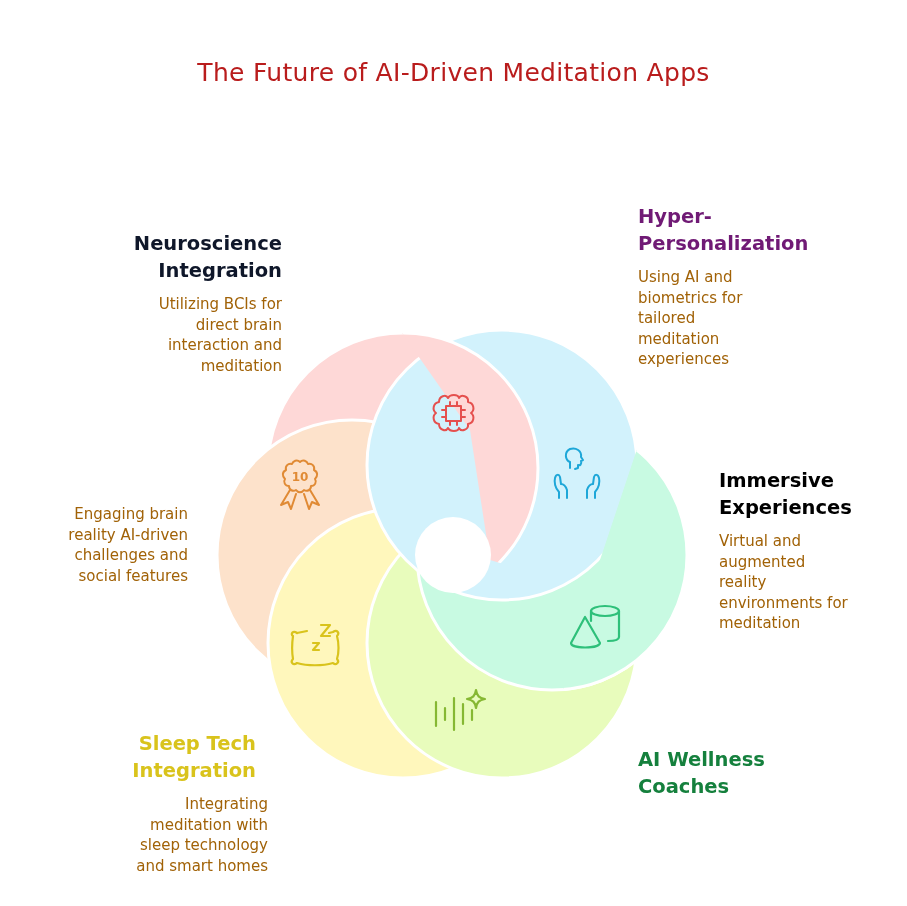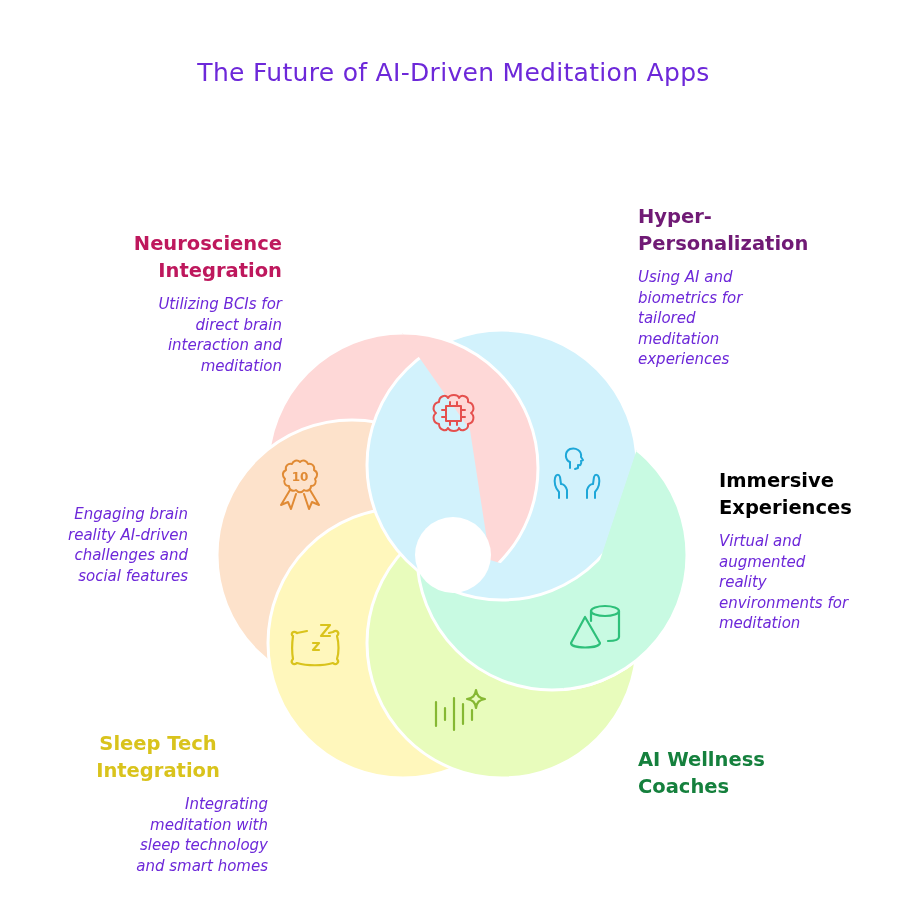--- a/index.html
+++ b/index.html
@@ -1,21 +1,21 @@
 <!DOCTYPE html>
 <html><head>
 <meta charset="utf-8">
 <style>
   html, body { margin: 0; padding: 0; background: #ffffff; }
   body { width: 907px; height: 906px; position: relative; overflow: hidden; font-family: "DejaVu Sans", sans-serif; }
-  .title { position: absolute; left: 0; top: 58px; width: 907px; text-align: center; font-size: 25px; color: #6d28d9; letter-spacing: 0.3px; }
+  .title { position: absolute; left: 0; top: 58px; width: 907px; text-align: center; font-size: 25px; color: #b91c1c; letter-spacing: 0.3px; }
   .diagram { position: absolute; left: 0; top: 0; }
   .block { position: absolute; }
   .block h3 { margin: 0; font-size: 19.5px; font-weight: bold; line-height: 27px; }
-  .block p { margin: 10px 0 0 0; font-size: 15px; line-height: 20.5px; color: #6d28d9; font-style: italic; }
+  .block p { margin: 10px 0 0 0; font-size: 15px; line-height: 20.5px; color: #a16207; }
   .right { text-align: right; }
   .left { text-align: left; }
 </style>
 </head>
 <body>
 
 <div class="title">The Future of AI-Driven Meditation Apps</div>
 
 <svg class="diagram" width="907" height="906" viewBox="0 0 907 906">
   <defs>
@@ -86,21 +86,21 @@
     <path d="M 17 14 L 3 40 C 3 46, 31 46, 32 40 Z"></path>
   </g>
 
   <g transform="translate(432,690)" fill="none" stroke="#86b833" stroke-width="2.2" stroke-linecap="round" stroke-linejoin="round">
     <path d="M 4 12 V 36 M 13 18 V 30 M 22 8 V 40 M 31 14 V 34 M 40 20 V 30"></path>
     <path d="M 44 0 C 45 6, 47 8, 53 9 C 47 10, 45 12, 44 18 C 43 12, 41 10, 35 9 C 41 8, 43 6, 44 0 Z"></path>
   </g>
 </svg>
 
 <div class="block right" style="left:60px; top:230px; width:222px;">
-  <h3 style="color:#be185d;">
+  <h3 style="color:#0f172a;">
     <span>Neuroscience</span><br>
     <span>Integration</span>
   </h3>
   <p>
     <span>Utilizing BCIs for</span><br>
     <span>direct brain</span><br>
     <span>interaction and</span><br>
     <span>meditation</span>
   </p>
 </div>
@@ -134,21 +134,21 @@
 </div>
 
 <div class="block left" style="left:638px; top:730px; width:220px;">
   <h3 style="color:#15803d;margin-top:16px;">
     <span>AI Wellness</span><br>
     <span>Coaches</span>
   </h3>
 </div>
 
 <div class="block right" style="left:60px; top:730px; width:208px;">
-  <h3 style="color:#d9c31c; text-align:center; padding-right:12px;">
+  <h3 style="color:#d9c31c; text-align:right; padding-right:12px;">
     <span>Sleep Tech</span><br>
     <span>Integration</span>
   </h3>
   <p>
     <span>Integrating</span><br>
     <span>meditation with</span><br>
     <span>sleep technology</span><br>
     <span>and smart homes</span>
   </p>
 </div>

